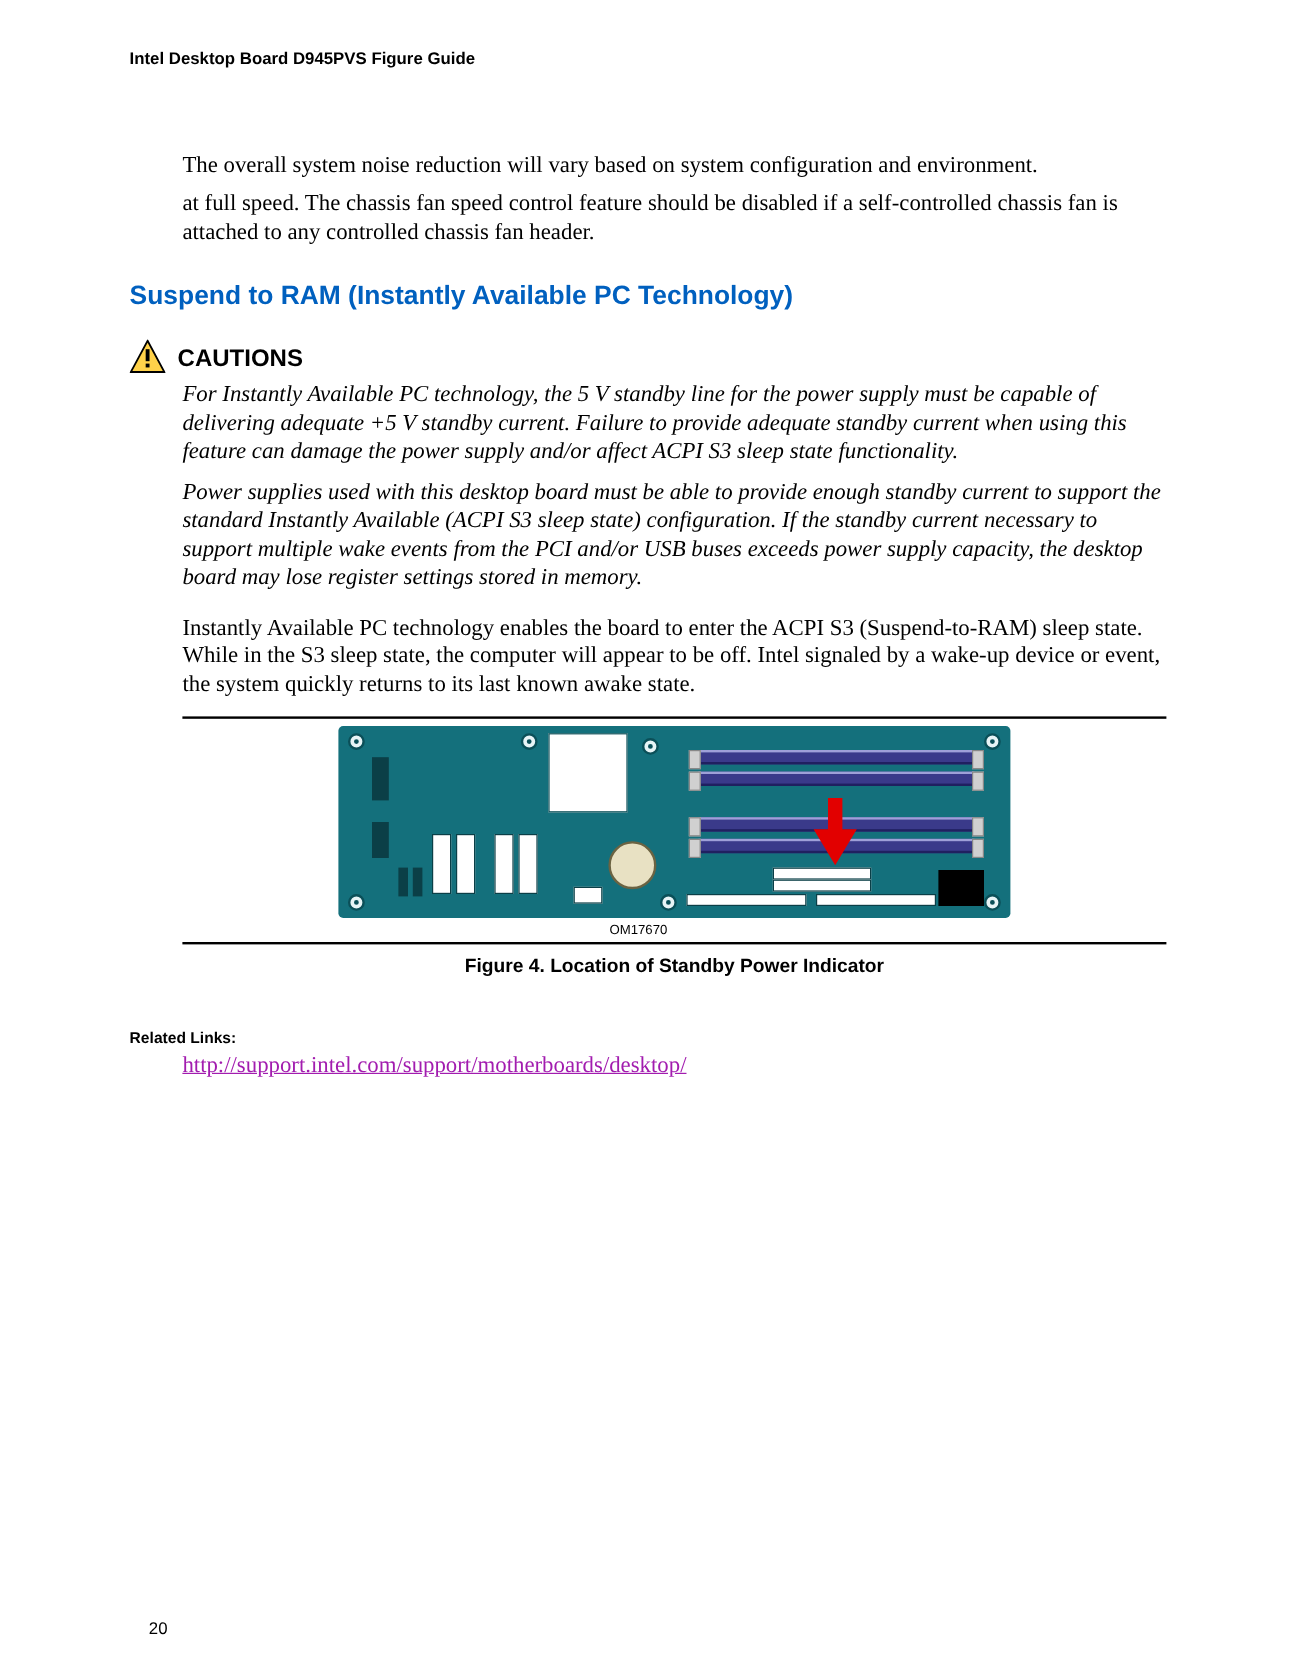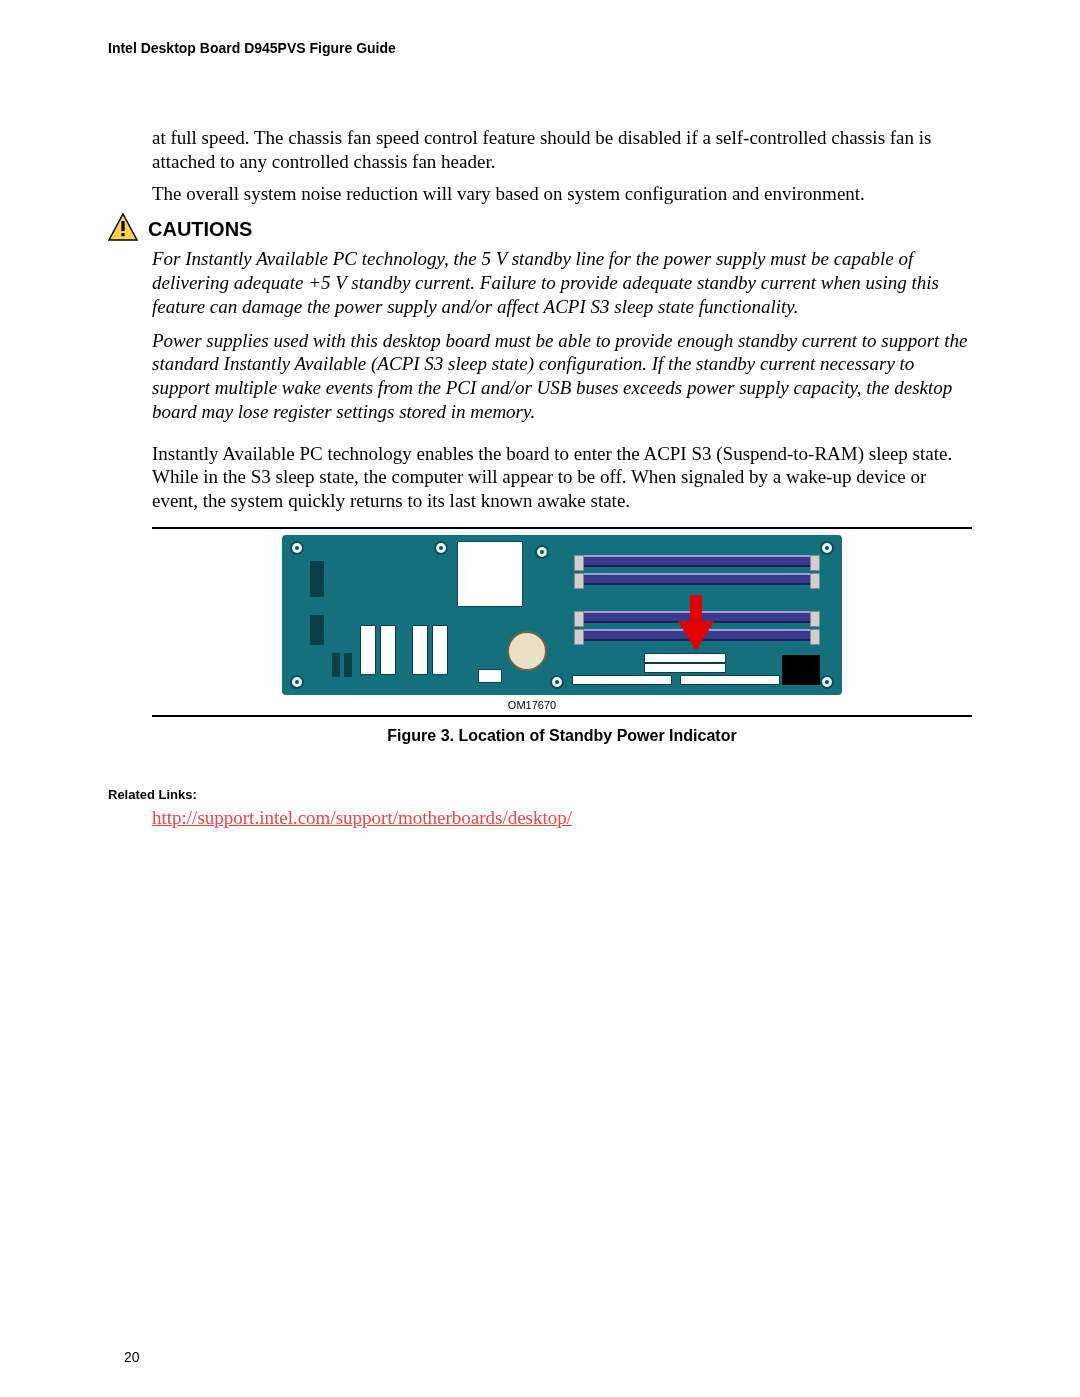--- a/index.html
+++ b/index.html
@@ -72,21 +72,21 @@
     margin-bottom: 20px;
   }
   .subhead {
     font-family: Arial, Helvetica, sans-serif;
     font-weight: bold;
     font-size: 13px;
     margin-bottom: 4px;
     margin-top: 42px;
   }
   .link {
-    color: #ef4444;
+    color: #a21caf;
     text-decoration: underline;
     cursor: pointer;
   }
   .pagenum {
     position: absolute;
     left: 124px;
     bottom: 32px;
     font-family: Arial, Helvetica, sans-serif;
     font-size: 14px;
   }
@@ -116,41 +116,42 @@
   .pinrow{position:absolute;height:10px;background:#fff;border:1px solid #0b3f47;}
   .smallhdr{position:absolute;width:8px;height:24px;background:#0b3f47;}
 </style>
 </head>
 <body>
 
 <div class="page">
   <div class="header">Intel Desktop Board D945PVS Figure Guide</div>
 
   <div class="body-col">
+    <p class="para">The overall system noise reduction will vary based on system configuration and environment.</p>
     <p class="para">at full speed.  The chassis fan speed control feature should be disabled if a self-controlled chassis fan is attached to any controlled chassis fan header.</p>
-    <p class="para">The overall system noise reduction will vary based on system configuration and environment.</p>
-  </div>
-
+  </div>
+
+  <h2 class="section-title">Suspend to RAM (Instantly Available PC Technology)</h2>
 
   <div class="cautions-row">
     <span class="caution-icon">
       <svg width="30" height="28" viewBox="0 0 30 28">
         <polygon points="15,1 29,27 1,27" fill="#ffd24a" stroke="#000" stroke-width="1.5"></polygon>
         <rect x="13.4" y="8" width="3.2" height="10" fill="#000"></rect>
         <rect x="13.4" y="20" width="3.2" height="3.2" fill="#000"></rect>
       </svg>
     </span>
     <span class="cautions-label">CAUTIONS</span>
   </div>
 
   <div class="body-col">
     <p class="para italic">For Instantly Available PC technology, the 5 V standby line for the power supply must be capable of delivering adequate +5 V standby current.  Failure to provide adequate standby current when using this feature can damage the power supply and/or affect ACPI S3 sleep state functionality.</p>
     <p class="para italic" style="margin-top:10px">Power supplies used with this desktop board must be able to provide enough standby current to support the standard Instantly Available (ACPI S3 sleep state) configuration.  If the standby current necessary to support multiple wake events from the PCI and/or USB buses exceeds power supply capacity, the desktop board may lose register settings stored in memory.</p>
 
-    <p class="para" style="margin-top:18px">Instantly Available PC technology enables the board to enter the ACPI S3 (Suspend-to-RAM) sleep state.  While in the S3 sleep state, the computer will appear to be off.  When signaled by a wake-up device or event, the system quickly returns to its last known awake state.</p>
+    <p class="para" style="margin-top:18px">Instantly Available PC technology enables the board to enter the ACPI S3 (Suspend-to-RAM) sleep state.  While in the S3 sleep state, the computer will appear to be off.  Intel signaled by a wake-up device or event, the system quickly returns to its last known awake state.</p>
 
     <hr class="fig-hr">
 
     <div class="fig-wrap">
       <div class="board">
         <div class="pcb"></div>
 
         <div class="mh" style="left:8px;top:6px"></div>
         <div class="mh" style="left:152px;top:6px"></div>
         <div class="mh" style="left:253px;top:10px"></div>
@@ -201,21 +202,21 @@
         <div class="arrow">
           <svg width="44" height="56" viewBox="0 0 44 56">
             <polygon points="16,0 28,0 28,26 40,26 22,56 4,26 16,26" fill="#e20000"></polygon>
           </svg>
         </div>
       </div>
     </div>
 
     <div class="fig-id">OM17670</div>
     <hr class="fig-hr" style="margin-top:4px">
-    <div class="fig-caption">Figure 3.  Location of Standby Power Indicator</div>
+    <div class="fig-caption">Figure 4.  Location of Standby Power Indicator</div>
   </div>
 
   <div class="subhead">Related Links:</div>
   <div class="body-col">
     <p class="para"><a class="link">http://support.intel.com/support/motherboards/desktop/</a></p>
   </div>
 </div>
 
 <div class="pagenum">20</div>
 

